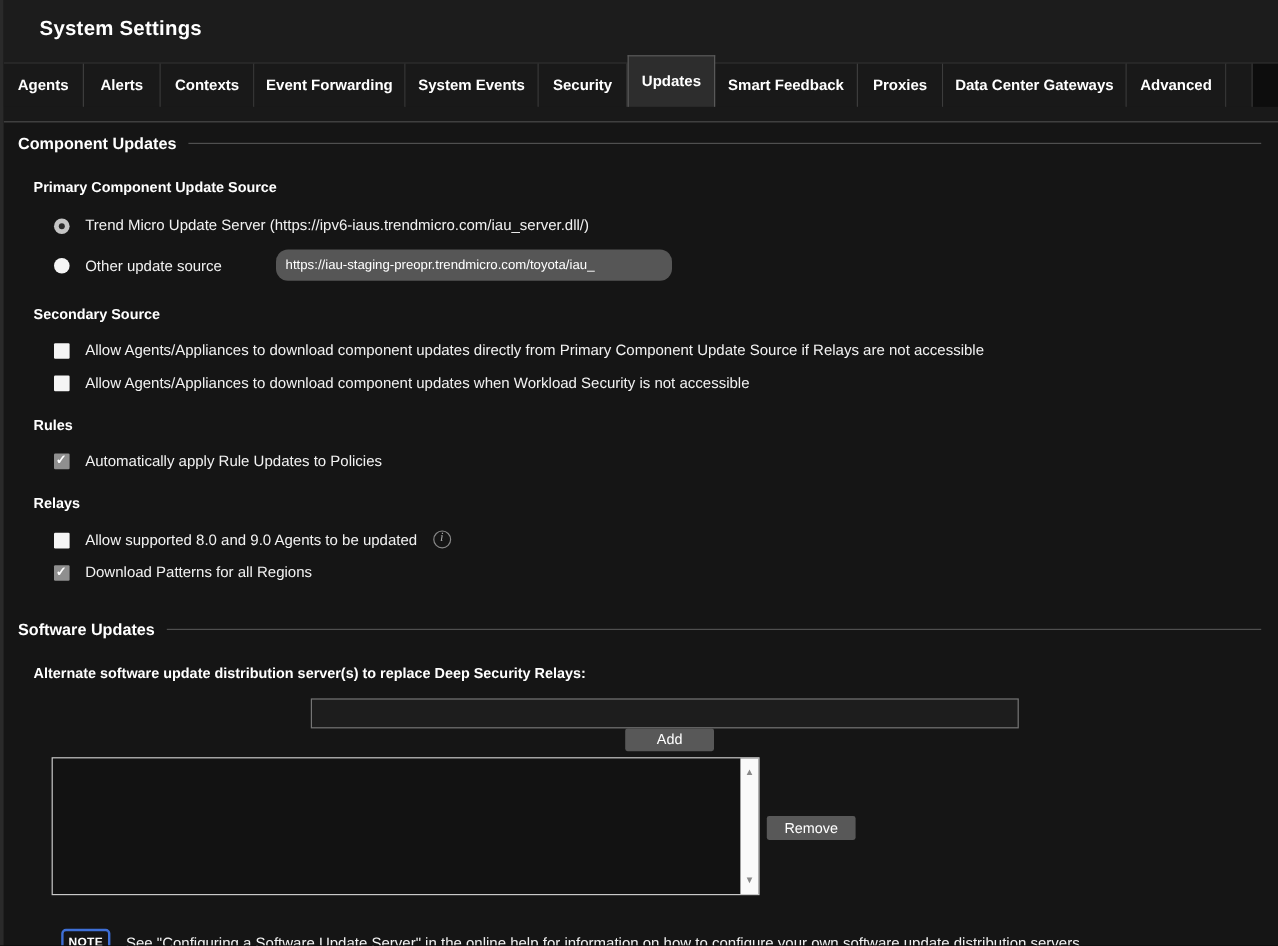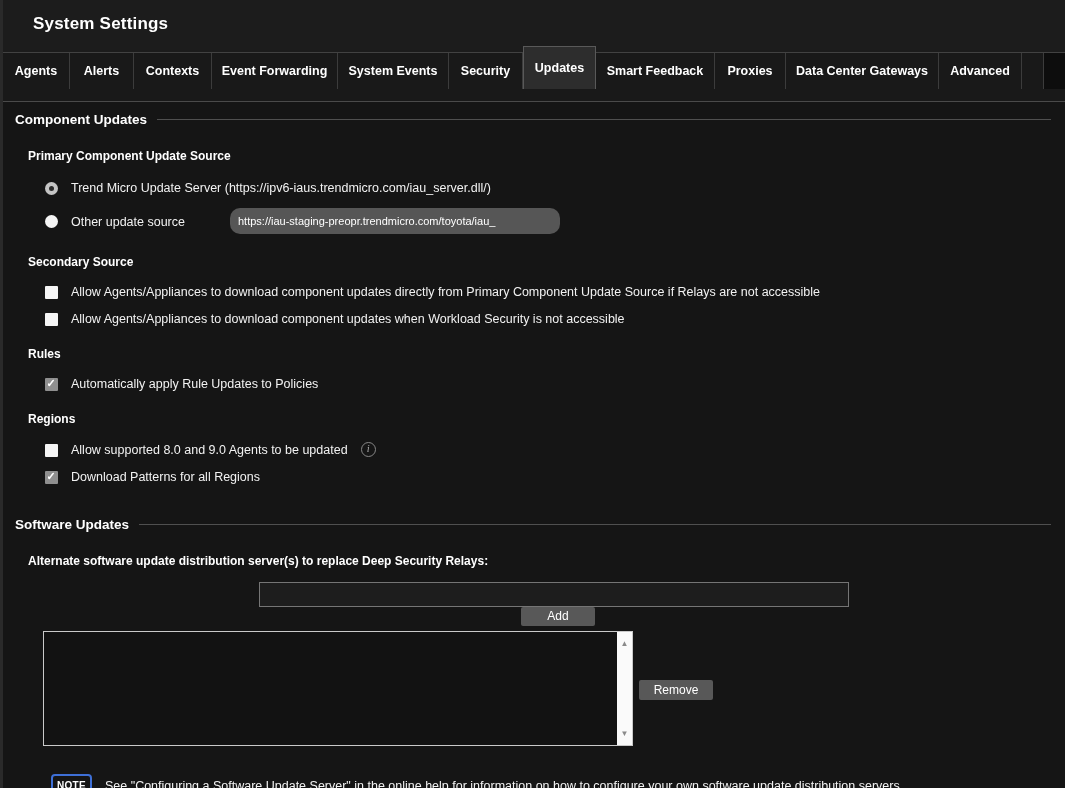--- a/index.html
+++ b/index.html
@@ -166,21 +166,21 @@
     <div class="chk-label">Allow Agents/Appliances to download component updates when Workload Security is not accessible</div>
   </div>
 
   <div class="sub-heading" style="margin-top:21px">Rules</div>
 
   <div class="chk-row">
     <div class="checkbox checked"></div>
     <div class="chk-label">Automatically apply Rule Updates to Policies</div>
   </div>
 
-  <div class="sub-heading" style="margin-top:21px">Regions</div>
+  <div class="sub-heading" style="margin-top:21px">Relays</div>
 
   <div class="chk-row">
     <div class="checkbox"></div>
     <div class="chk-label">Allow supported 8.0 and 9.0 Agents to be updated</div>
     <div class="info-icon"></div>
   </div>
   <div class="chk-row tight">
     <div class="checkbox checked"></div>
     <div class="chk-label">Download Patterns for all Regions</div>
   </div>

